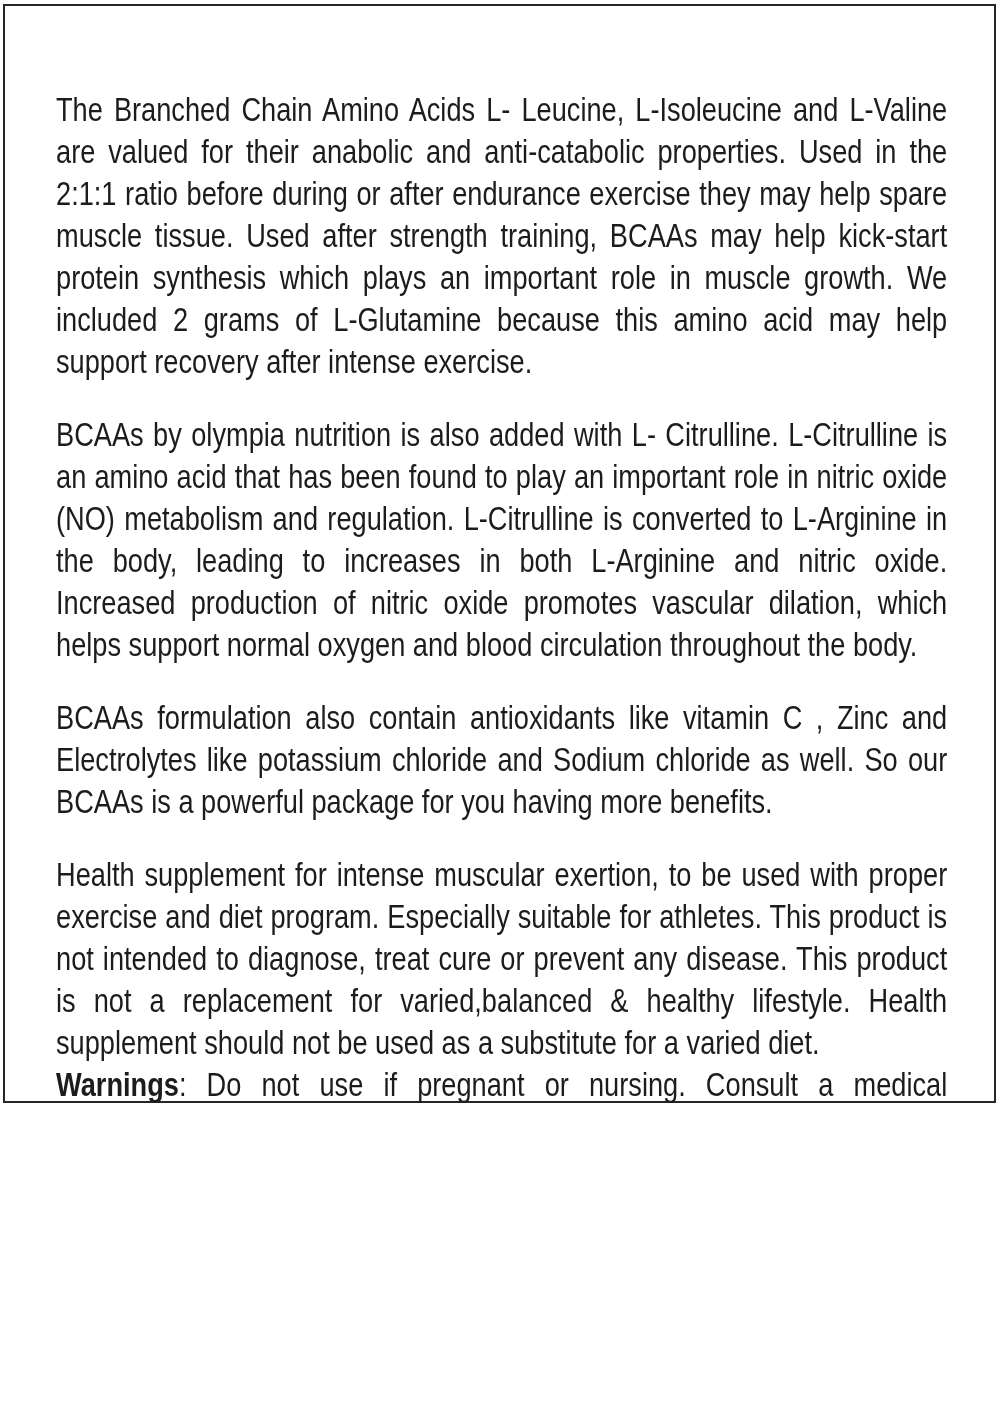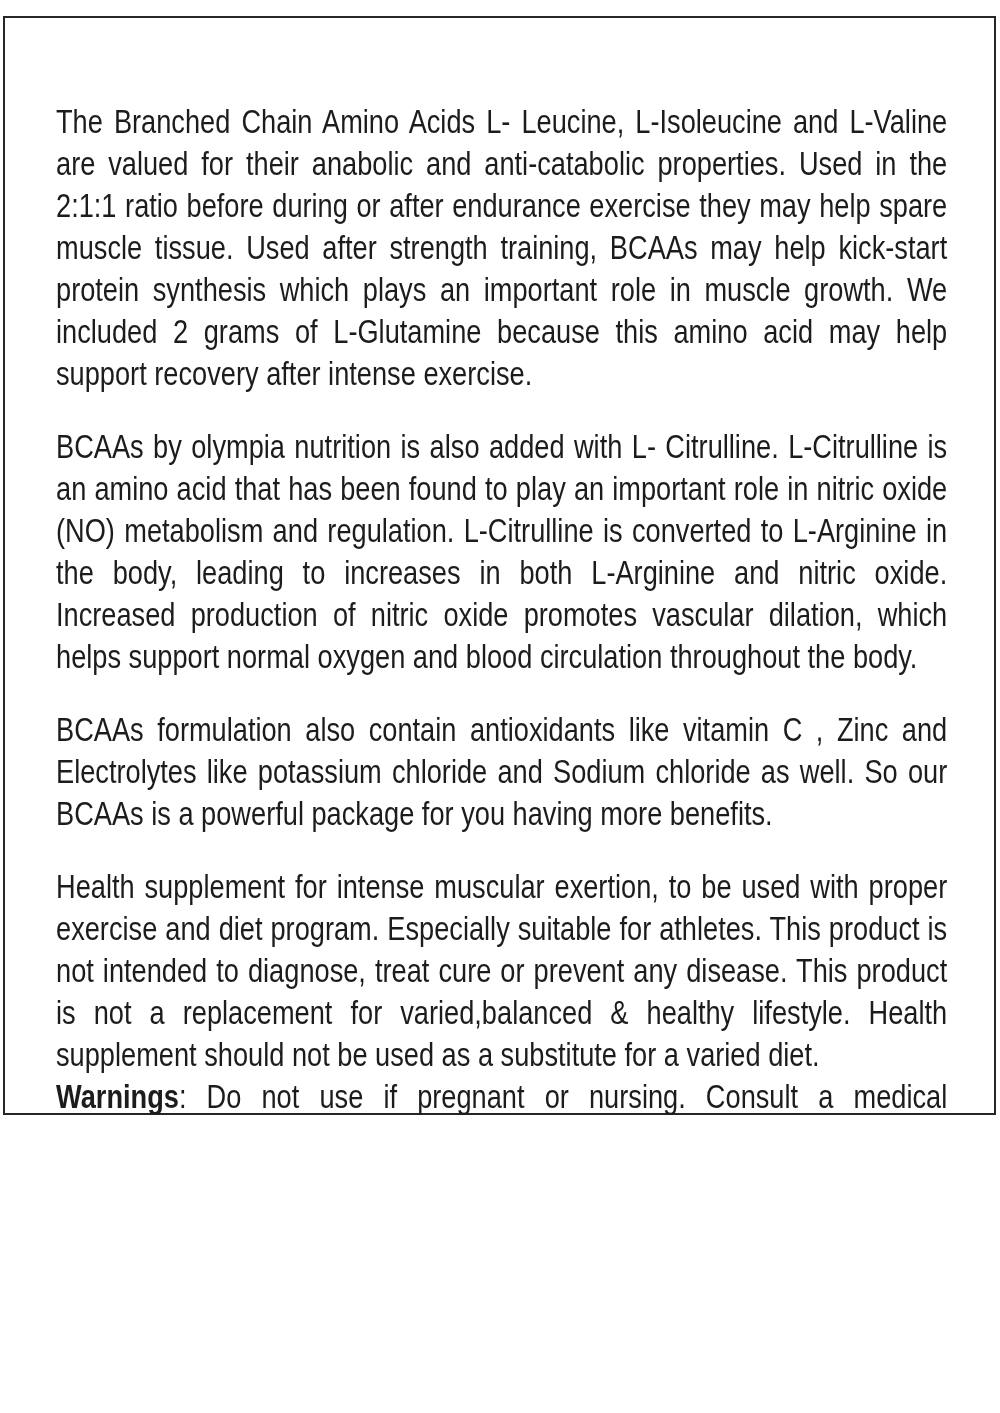--- a/index.html
+++ b/index.html
@@ -6,21 +6,20 @@
     margin: 0;
     padding: 0;
     background: #ffffff;
   }
   .page {
     position: relative;
     width: 1000px;
     height: 1106px;
     background: #ffffff;
     overflow: hidden;
-    margin-top: 12px;
   }
   .frame {
     position: absolute;
     left: 3px;
     top: 4px;
     right: 4px;
     bottom: 3px;
     border: 2px solid #262626;
     pointer-events: none;
   }

